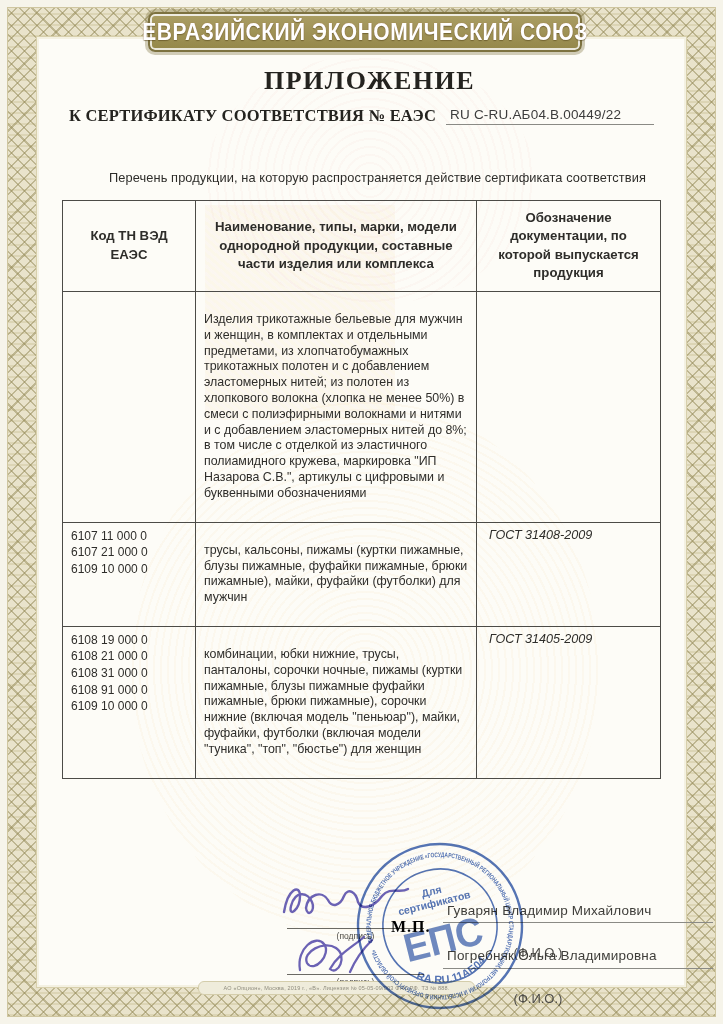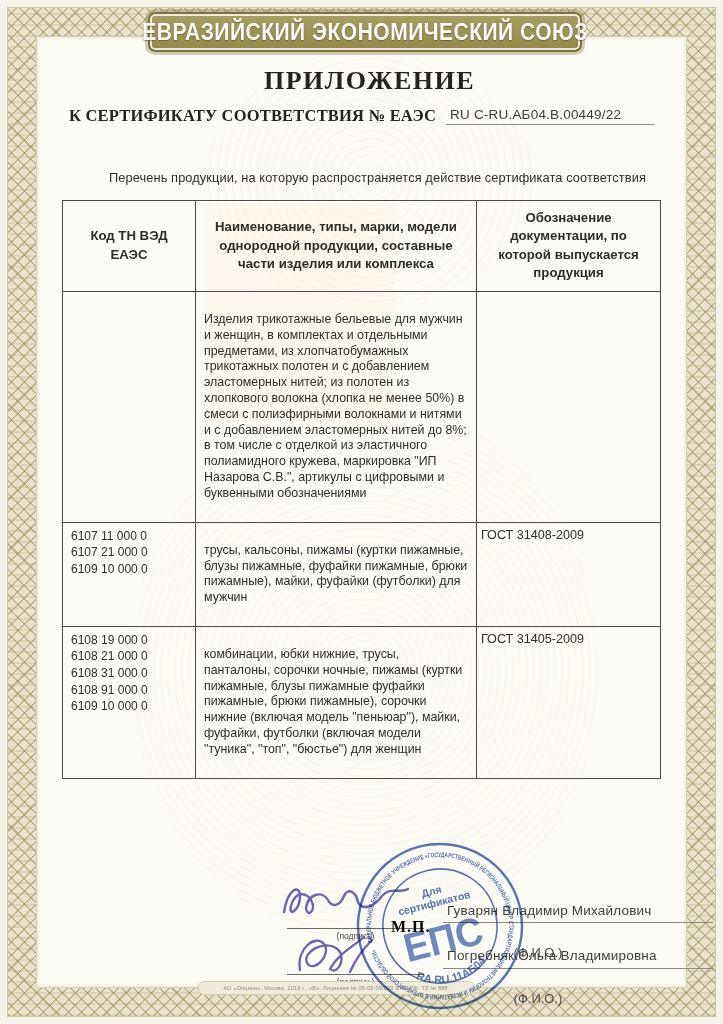--- a/index.html
+++ b/index.html
@@ -96,21 +96,21 @@
   }
   .tbl th{
     font-size:13.2px;font-weight:bold;text-align:center;vertical-align:middle;
     padding:8px 10px;line-height:1.4;height:52px;
   }
   .col-code{width:133px;}
   .col-desc{width:281px;}
   .col-doc{width:184px;}
   .cell-codes{font-size:12px;line-height:1.38;padding:5px 6px 5px 8px;white-space:pre-line;}
   .cell-desc{font-size:12.4px;line-height:1.275;padding:20px 8px;}
-  .cell-doc{font-size:12.6px;padding:5px 4px;}
+  .cell-doc{font-size:12.6px;padding:5px 12px;font-style:italic;}
   .r1{height:188px;} .r2{height:70px;} .r3{height:126px;}
 
   
   .sig-label{
     position:absolute;left:100px;width:200px;
     font-family:"Liberation Serif",serif;font-weight:bold;font-size:13px;
     line-height:1.55;color:#24231f;white-space:pre-line;
   }
   .lbl-head{top:900px;}
   .lbl-expert{top:946px;}

